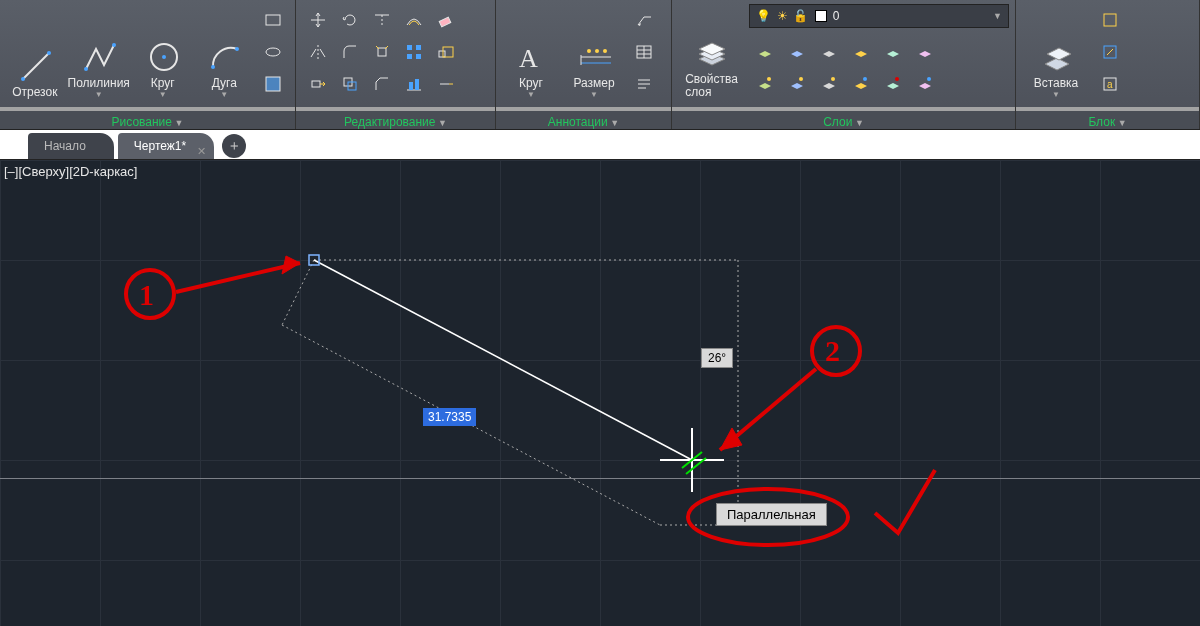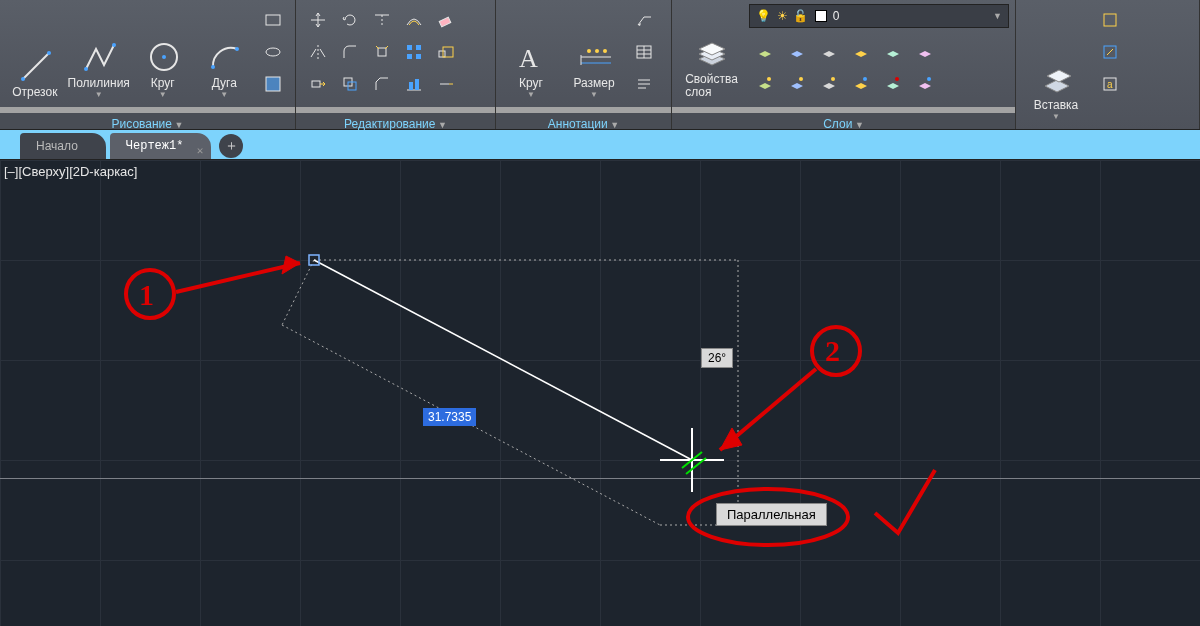--- a/index.html
+++ b/index.html
@@ -31,23 +31,23 @@
     align-items: flex-start;
     padding: 4px 6px;
     gap: 4px;
     background: linear-gradient(#5a5f68,#4e525b);
   }
   .panel-title {
     height: 22px;
     line-height: 22px;
     text-align: center;
     background: #494d55;
-    color: #7dd3fc;
+    color: #22c55e;
     font-size: 12px;
-    border-top: 6px solid #a3a3a3;
+    border-top: 4px solid #a3a3a3;
   }
   .panel-title::after { content: " ▼"; font-size: 9px; color: #aaa; }
 
   .big-btn {
     display: flex;
     flex-direction: column;
     align-items: center;
     justify-content: flex-end;
     width: 70px;
     height: 100%;
@@ -79,36 +79,36 @@
     display:flex; align-items:center; gap:6px;
     background:#3a3e46; border:1px solid #222;
     padding:2px 6px; height:24px; width:260px;
   }
   .layer-dd { flex:1; color:#eee; }
   .layer-chev { font-size:9px; color:#aaa; }
 
   
   .tabbar {
     height: 30px;
-    background: #7dd3fc;
+    background: #ffffff;
     display:flex; align-items:flex-end;
-    padding-left:20px;
+    padding-left:28px;
     border-bottom:1px solid #222;
   }
   .tab {
     height:26px; padding:0 28px 0 16px;
     line-height:26px;
     background:#3f434b;
     color:#bbb;
     border-radius:4px 14px 0 0;
     margin-right:4px;
     position:relative;
     cursor:pointer;
   }
-  .tab.active { background:#5c6069; color:#fff;font-family:Liberation Mono, monospace; }
+  .tab.active { background:#5c6069; color:#fff; }
   .tab .close { position:absolute; right:8px; top:5px; font-size:11px; color:#999; }
   .tab-plus {
     width:24px; height:24px; border-radius:50%;
     background:#3f434b; color:#ccc;
     display:flex;align-items:center;justify-content:center;
     margin-left:4px; margin-bottom:1px; cursor:pointer;
     font-size:14px;
   }
 
   
@@ -500,20 +500,21 @@
             </svg>
           </div>
         <div class="sm">
             <svg width="18" height="18">
               <rect x="3" y="3" width="12" height="12" stroke="#e6e6e6" fill="none"></rect>
               <text x="6" y="13" font-size="10" fill="#ffd24a">a</text>
             </svg>
           </div>
       </div>
     </div>
+    <div class="panel-title">Блок</div>
   </div>
 </div>
 
 <div class="tabbar">
   <div class="tab">
     <span>Начало</span>
   </div>
   <div class="tab active">
     <span>Чертеж1*</span>
     <span class="close">✕</span>

